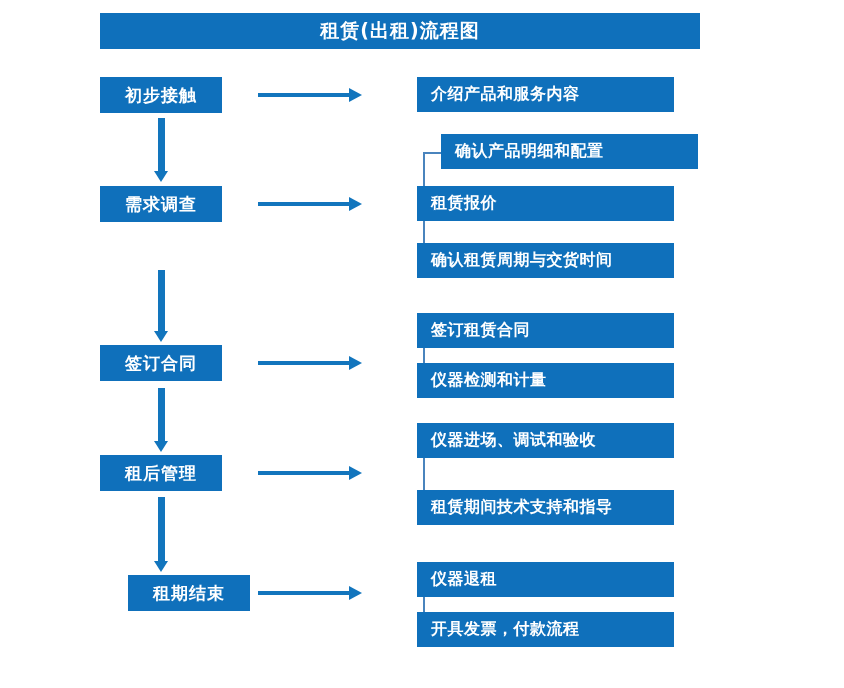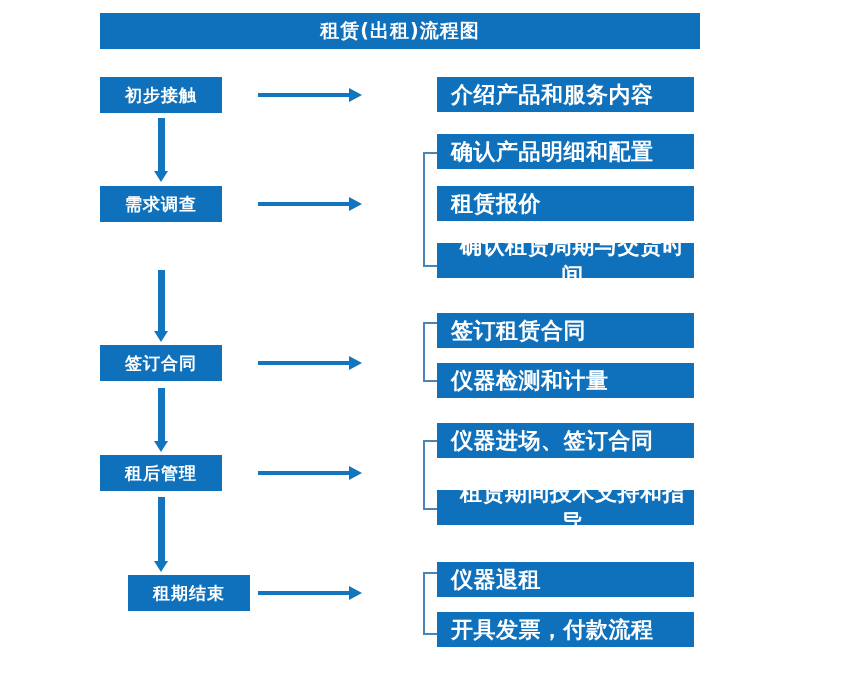--- a/index.html
+++ b/index.html
@@ -51,26 +51,26 @@
   }
   .node-left {
     left: 100px;
     width: 122px;
     height: 36px;
     justify-content: center;
     font-size: 17px;
     letter-spacing: 1px;
   }
   .node-right {
-    left: 437px;
+    left: 417px;
     width: 257px;
     height: 35px;
     justify-content: flex-start;
     padding-left: 14px;
-    font-size: 22px;
+    font-size: 16px;
     letter-spacing: 0.5px;
     font-family: Liberation Serif, serif;
   }
 
   
   .v-arrow {
     position: absolute;
     left: 154px;
     width: 14px;
   }
@@ -178,23 +178,23 @@
     <div class="shaft"></div>
     <div class="head"></div>
   </div>
 
   <div class="bracket" style="top:152px; height:115px;"></div>
   <div class="bracket" style="top:322px; height:60px;"></div>
   <div class="bracket" style="top:440px; height:70px;"></div>
   <div class="bracket" style="top:572px; height:63px;"></div>
 
   <div class="node node-right" style="top:77px;">介绍产品和服务内容</div>
-  <div class="node node-right" style="top:134px;">确认产品明细和配置</div>
+  <div class="node node-right" style="top:134px;margin-left:24px;">确认产品明细和配置</div>
   <div class="node node-right" style="top:186px;">租赁报价</div>
   <div class="node node-right" style="top:243px;">确认租赁周期与交货时间</div>
   <div class="node node-right" style="top:313px;">签订租赁合同</div>
   <div class="node node-right" style="top:363px;">仪器检测和计量</div>
-  <div class="node node-right" style="top:423px;">仪器进场、签订合同</div>
+  <div class="node node-right" style="top:423px;">仪器进场、调试和验收</div>
   <div class="node node-right" style="top:490px;">租赁期间技术支持和指导</div>
   <div class="node node-right" style="top:562px;">仪器退租</div>
   <div class="node node-right" style="top:612px;">开具发票，付款流程</div>
 
 </div>
 
 </body></html>

